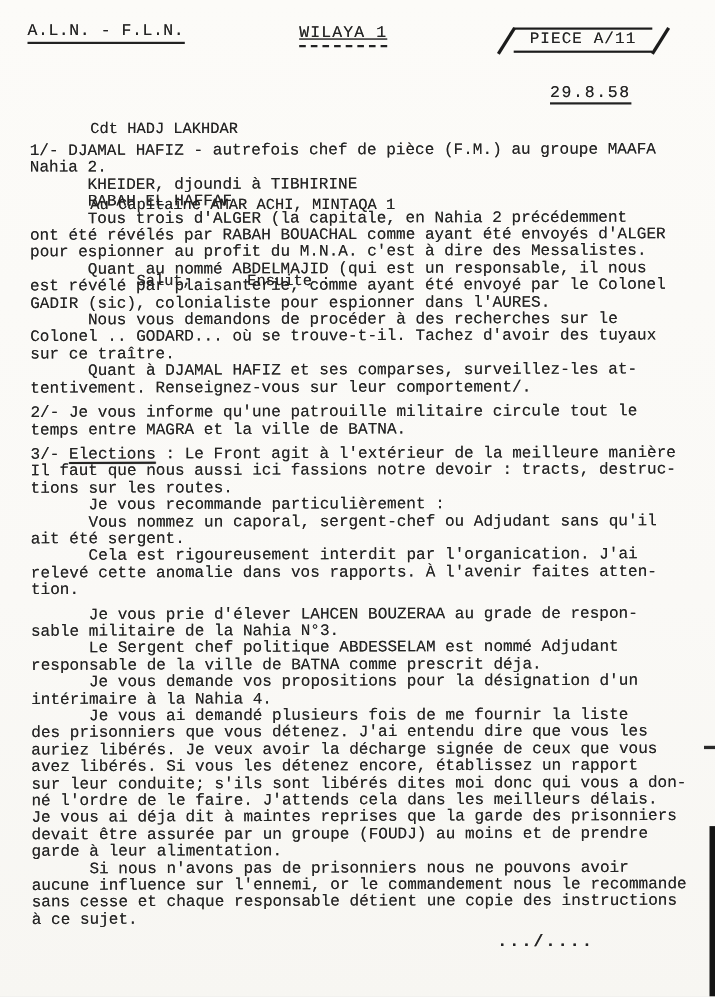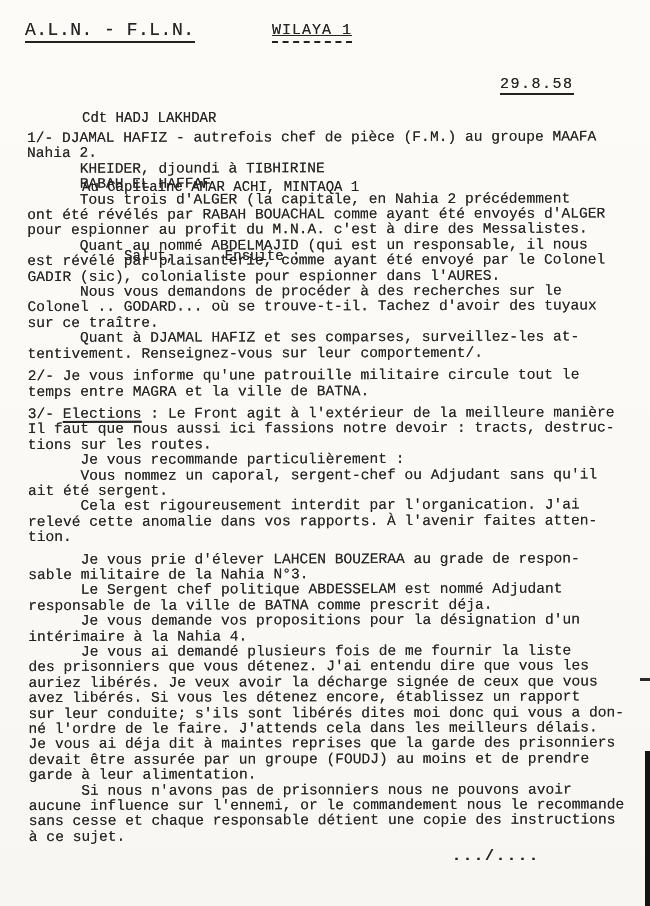--- a/index.html
+++ b/index.html
@@ -10,21 +10,21 @@
   }
   .page{
     position:relative;width:650px;height:906px;overflow:hidden;
     background:linear-gradient(180deg,#fcfbf8 0%,#faf9f6 60%,#f7f6f2 100%);
     color:#242424;
     text-shadow:0 0 0.5px rgba(25,25,25,0.65);
   }
   
   .org{
     position:absolute;left:25px;top:20px;
-    font-size:18px;letter-spacing:0.5px;
+    font-size:15px;letter-spacing:0.5px;
     padding-bottom:1px;border-bottom:2.5px solid #222;
   }
   .wilaya{
     position:absolute;left:272px;top:22px;
     font-size:15px;letter-spacing:1px;
     padding-bottom:2px;border-bottom:2.5px dashed #222;text-decoration:underline;
   }
   .piece-box{
     position:absolute;left:467px;top:25px;width:126px;height:19px;
     border-top:2.5px solid #1c1c1c;border-bottom:2.5px solid #1c1c1c;
@@ -74,20 +74,21 @@
 </style>
 </head>
 <body>
 
 <div class="page">
 
   <div class="org">A.L.N. - F.L.N.</div>
 
   <div class="wilaya">WILAYA 1</div>
 
+  <div class="piece-box">PIECE A/11</div>
 
   <div class="date">29.8.58</div>
 
   <div class="address">
     <div>Cdt HADJ LAKHDAR</div>
     <div>Au Capitaine AMAR ACHI, MINTAQA 1</div>
     <div>     Salut,      Ensuite :</div>
   </div>
 
   <div class="doc-body">

